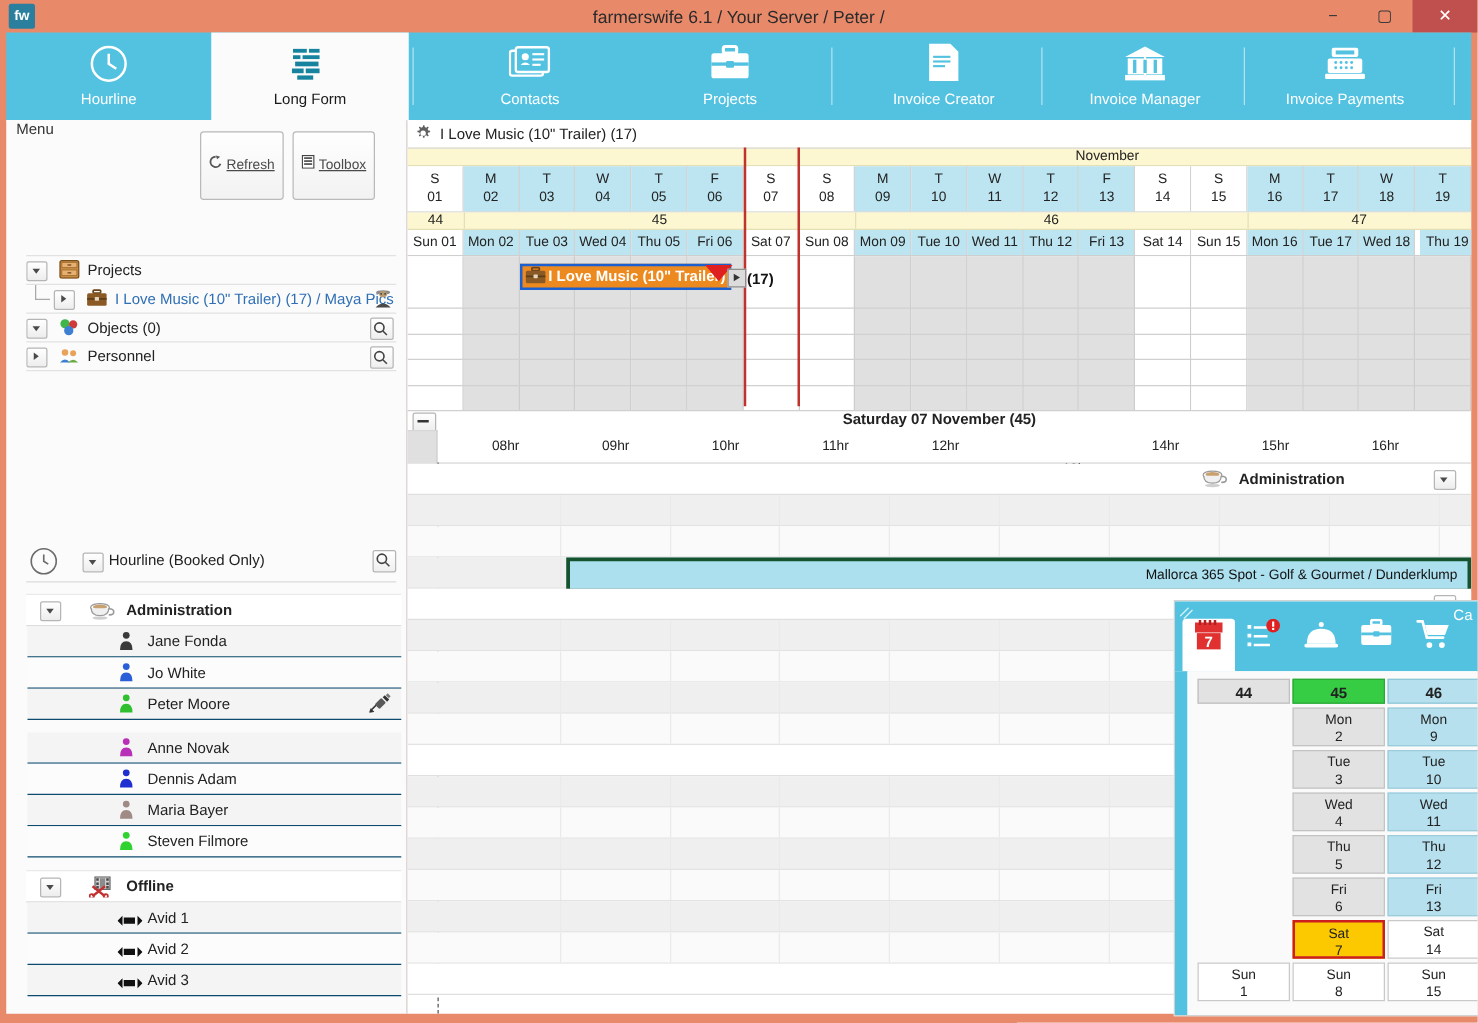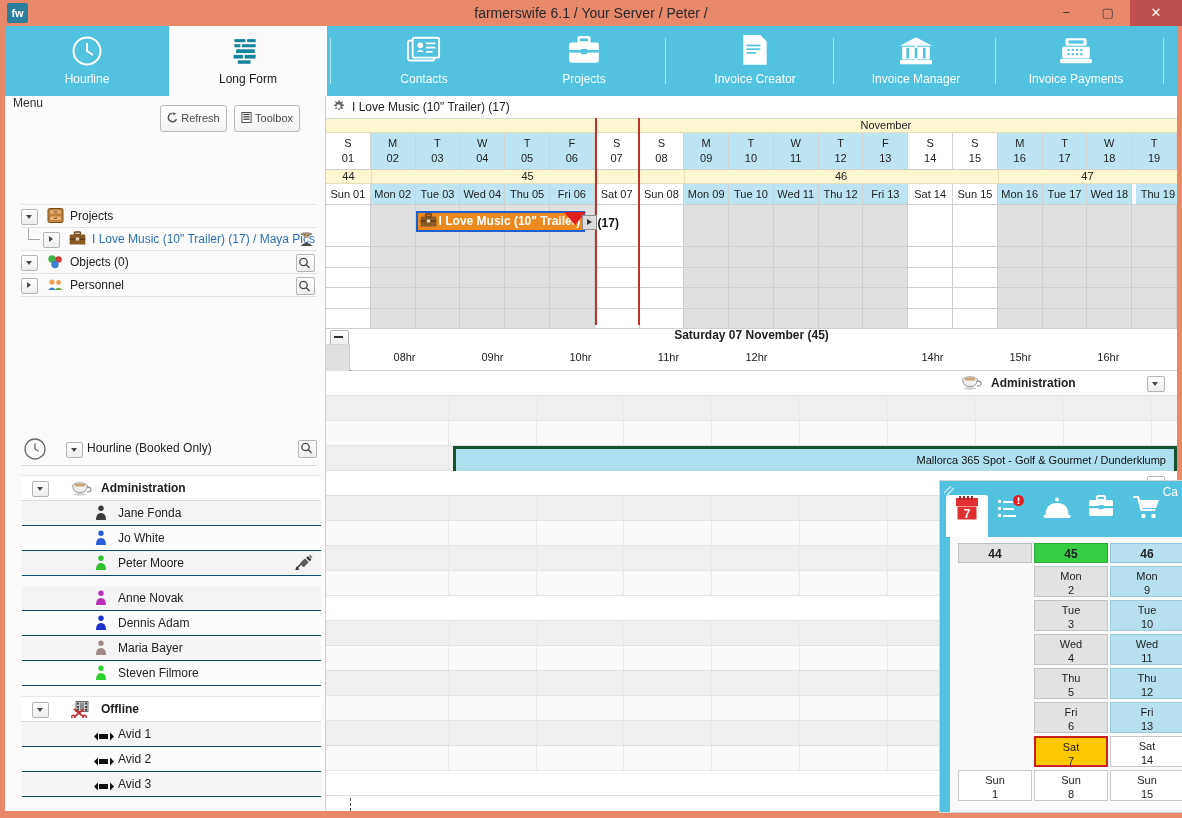--- a/index.html
+++ b/index.html
@@ -29,23 +29,23 @@
   .nav-item .lbl{display:block;font-size:12px;color:#ffffff;}
   .nav-item.active{background:#fbfbfb;}
   .nav-item.active .lbl{color:#1a1a1a;}
   .nav-sep{position:absolute;top:12px;width:1px;height:46px;background:#b3e2f0;}
 
   
   .leftpanel{position:absolute;left:5px;top:96px;width:320px;height:715px;background:#fbfbfb;
     border-right:1px solid #cfcfcf;overflow:hidden;}
   .menu-label{position:absolute;left:8px;top:0px;font-size:12px;color:#333;}
   .btnbar{position:absolute;right:25px;top:9px;}
-  .tbtn{display:inline-block;height:17px;line-height:17px;padding:4px 6px;margin-left:4px;
+  .tbtn{display:inline-block;height:17px;line-height:17px;padding:18px 6px;margin-left:4px;
     border:1px solid #b9b9b9;border-radius:3px;background:linear-gradient(#ffffff,#f2f2f2);
-    font-size:11px;color:#4a4a4a;vertical-align:middle;}
+    font-size:11px;color:#4a4a4a;vertical-align:middle;text-decoration:underline;}
   .tbtn .gi{display:inline-block;vertical-align:middle;margin-right:3px;}
 
   .treelist{position:absolute;left:16px;top:108px;width:296px;}
   .trow{position:relative;height:22px;line-height:22px;border-bottom:1px solid #e2e2e2;
     padding-left:26px;font-size:12px;white-space:nowrap;overflow:hidden;}
   .trow.first{border-top:1px solid #e2e2e2;}
   .expander{position:absolute;left:0px;top:4px;width:15px;height:14px;border:1px solid #b5b5b5;
     border-radius:2px;background:linear-gradient(#ffffff,#ededed);}
   .expander:after{content:"";position:absolute;left:4px;top:5px;border-left:3px solid transparent;
     border-right:3px solid transparent;border-top:4px solid #4a4a4a;}

